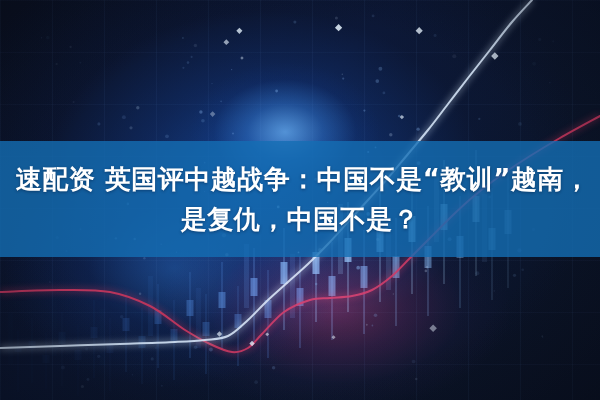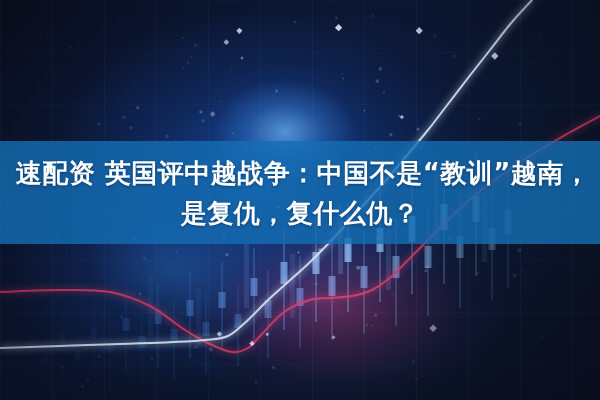--- a/index.html
+++ b/index.html
@@ -69,21 +69,21 @@
   }
 
   svg.layer { overflow: visible; }
 
   
   #banner {
     position: absolute;
     left: 0;
     right: 0;
     top: 141px;
-    height: 103px;
+    height: 116px;
     background: rgba(20,110,180,0.80);
     display: flex;
     flex-direction: column;
     align-items: center;
     justify-content: center;
   }
   .title-line {
     color: #ffffff;
     font-weight: bold;
     font-size: 26px;
@@ -322,16 +322,16 @@
       <path d="M 219.42768098759822 331.3526991990175 L 222.14491254787188 334.06993075929114 L 219.42768098759822 336.7871623195648 L 216.71044942732456 334.06993075929114 Z" fill="#e8f4ff" opacity="0.664"></path>
       <path d="M 212.59307862845858 111.30644028936813 L 215.37908405446404 114.09244571537359 L 212.59307862845858 116.87845114137905 L 209.80707320245313 114.09244571537359 Z" fill="#e8f4ff" opacity="0.359"></path>
       <path d="M 494.81305017825827 52.26742057589229 L 498.52443086957766 55.9788012672117 L 494.81305017825827 59.69018195853111 L 491.1016694869389 55.9788012672117 Z" fill="#e8f4ff" opacity="0.756"></path>
       <path d="M 252.0445633270054 340.8348511886014 L 254.71189197130124 343.50217983289724 L 252.0445633270054 346.16950847719306 L 249.37723468270954 343.50217983289724 Z" fill="#e8f4ff" opacity="0.772"></path>
     </svg>
 
   <div class="layer" id="bg-vignette"></div>
 
   <div id="banner">
     <div class="title-line" id="title-line-1">速配资 英国评中越战争：中国不是“教训”越南，</div>
-    <div class="title-line" id="title-line-2">是复仇，复什么仇？</div>
+    <div class="title-line" id="title-line-2">是复仇，中国不是？</div>
   </div>
 
 </div>
 
 </body></html>

